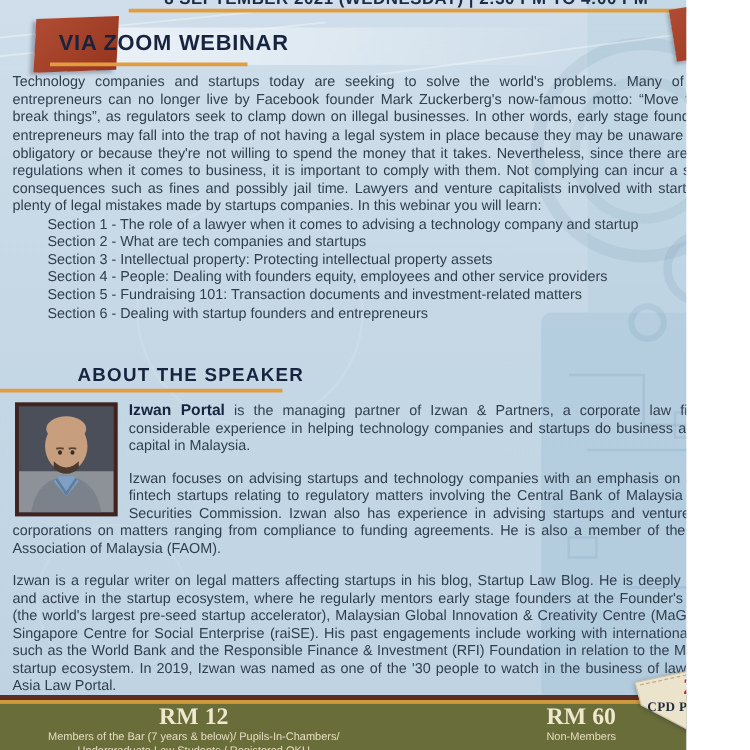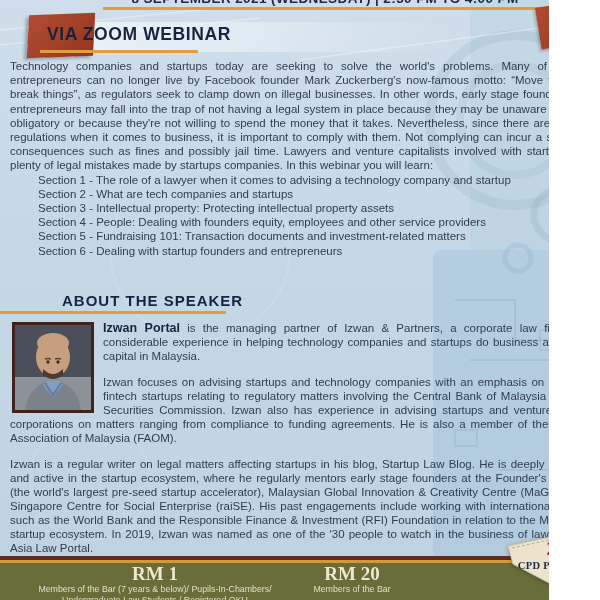--- a/index.html
+++ b/index.html
@@ -111,26 +111,26 @@
     </div>
     <p><strong>Izwan Portal</strong><span> is the managing partner of Izwan &amp; Partners, a corporate law firm with considerable experience in helping technology companies and startups do business and raise capital in Malaysia.</span></p>
     <p>Izwan focuses on advising startups and technology companies with an emphasis on advising fintech startups relating to regulatory matters involving the Central Bank of Malaysia and the Securities Commission. Izwan also has experience in advising startups and venture capital corporations on matters ranging from compliance to funding agreements. He is also a member of the Fintech Association of Malaysia (FAOM).</p>
     <p>Izwan is a regular writer on legal matters affecting startups in his blog, Startup Law Blog. He is deeply involved and active in the startup ecosystem, where he regularly mentors early stage founders at the Founder's Institute (the world's largest pre-seed startup accelerator), Malaysian Global Innovation &amp; Creativity Centre (MaGIC), and Singapore Centre for Social Enterprise (raiSE). His past engagements include working with international bodies such as the World Bank and the Responsible Finance &amp; Investment (RFI) Foundation in relation to the Malaysian startup ecosystem. In 2019, Izwan was named as one of the '30 people to watch in the business of law' by The Asia Law Portal.</p>
   </div>
 
   <div class="maroon-line"></div>
   <div class="gold-line"></div>
   <div class="price-band">
     <div class="price-col col1">
-      <div class="price">RM 1</div>
+      <div class="price">RM 12</div>
       <div class="aud">Members of the Bar (7 years &amp; below)/ Pupils-In-Chambers/ Undergraduate Law Students / Registered OKU</div>
     </div>
-    <div class="price-col col2">
-      <div class="price">RM 20</div>
-      <div class="aud">Members of the Bar</div>
+    <div class="price-col col3">
+      <div class="price">RM 60</div>
+      <div class="aud">Non-Members</div>
     </div>
   </div>
 
   <svg class="cpd-badge" width="94" height="50" viewBox="0 0 94 50">
     <polygon points="47,1 90,10 85,28 47,48 9,28 4,10" fill="#ece3cd" stroke="#cfc4a8" stroke-width="1"></polygon>
     <path d="M8 12 L45 4 M49 4 L86 12" stroke="#b9ad8e" stroke-width="1" stroke-dasharray="3,2" fill="none"></path>
     <text class="cpd-num" x="47" y="19" text-anchor="middle">2</text>
     <text class="cpd-label" x="47" y="33" text-anchor="middle">CPD POINTS</text>
   </svg>
 

